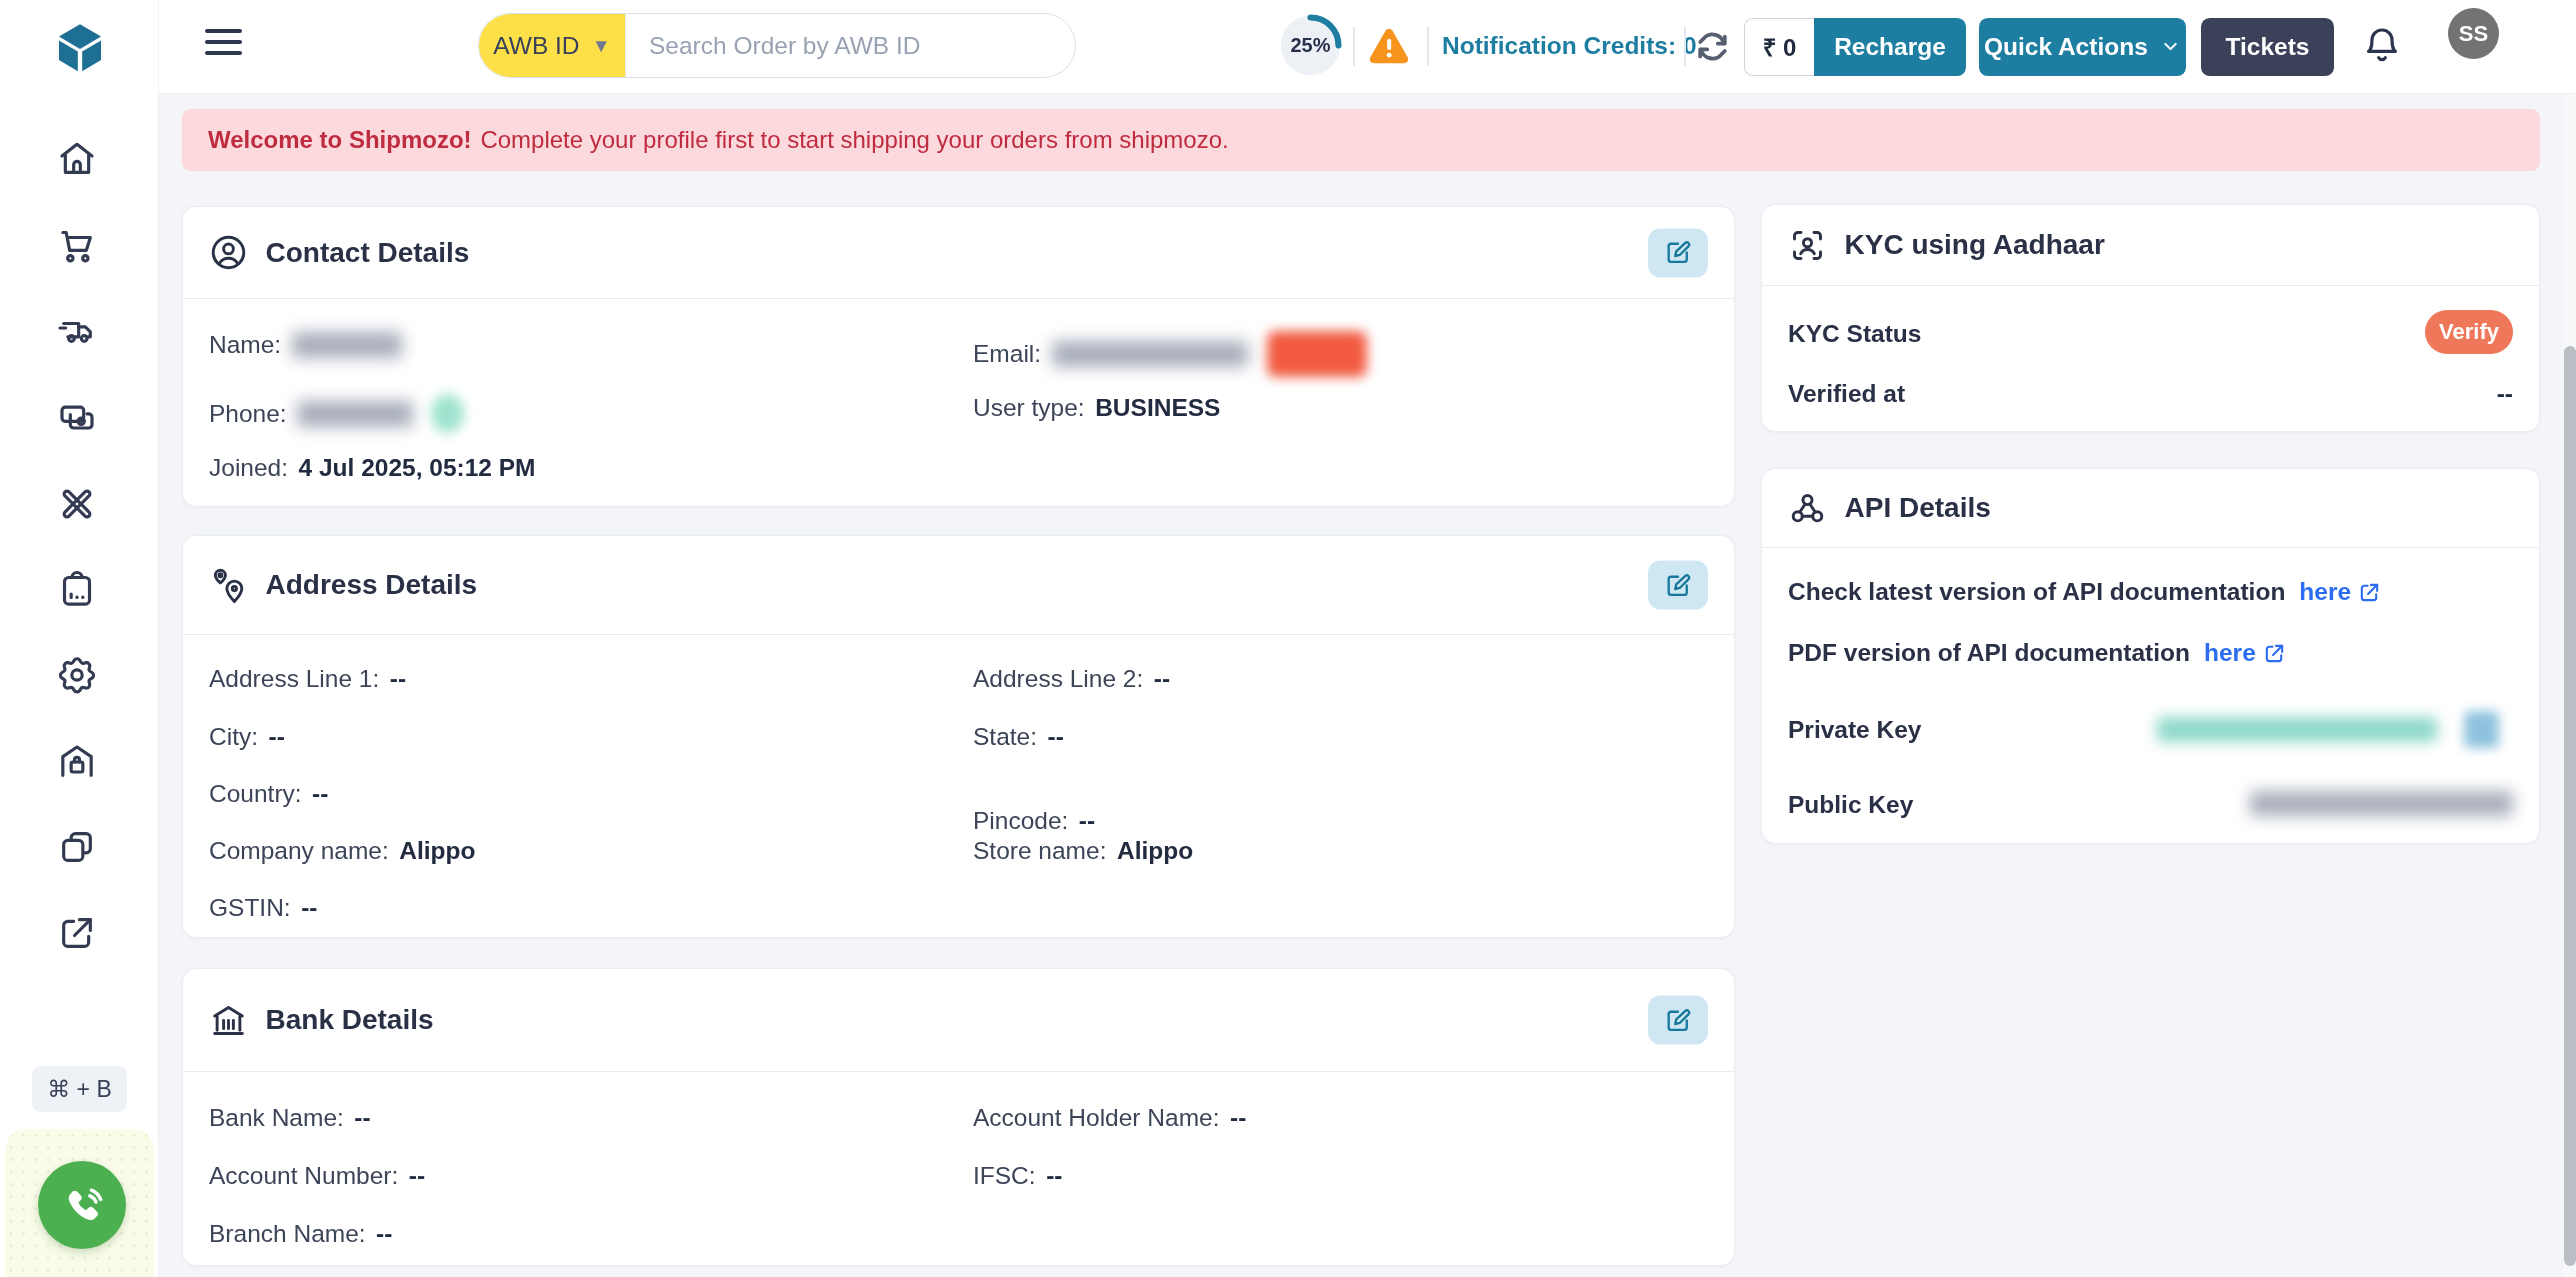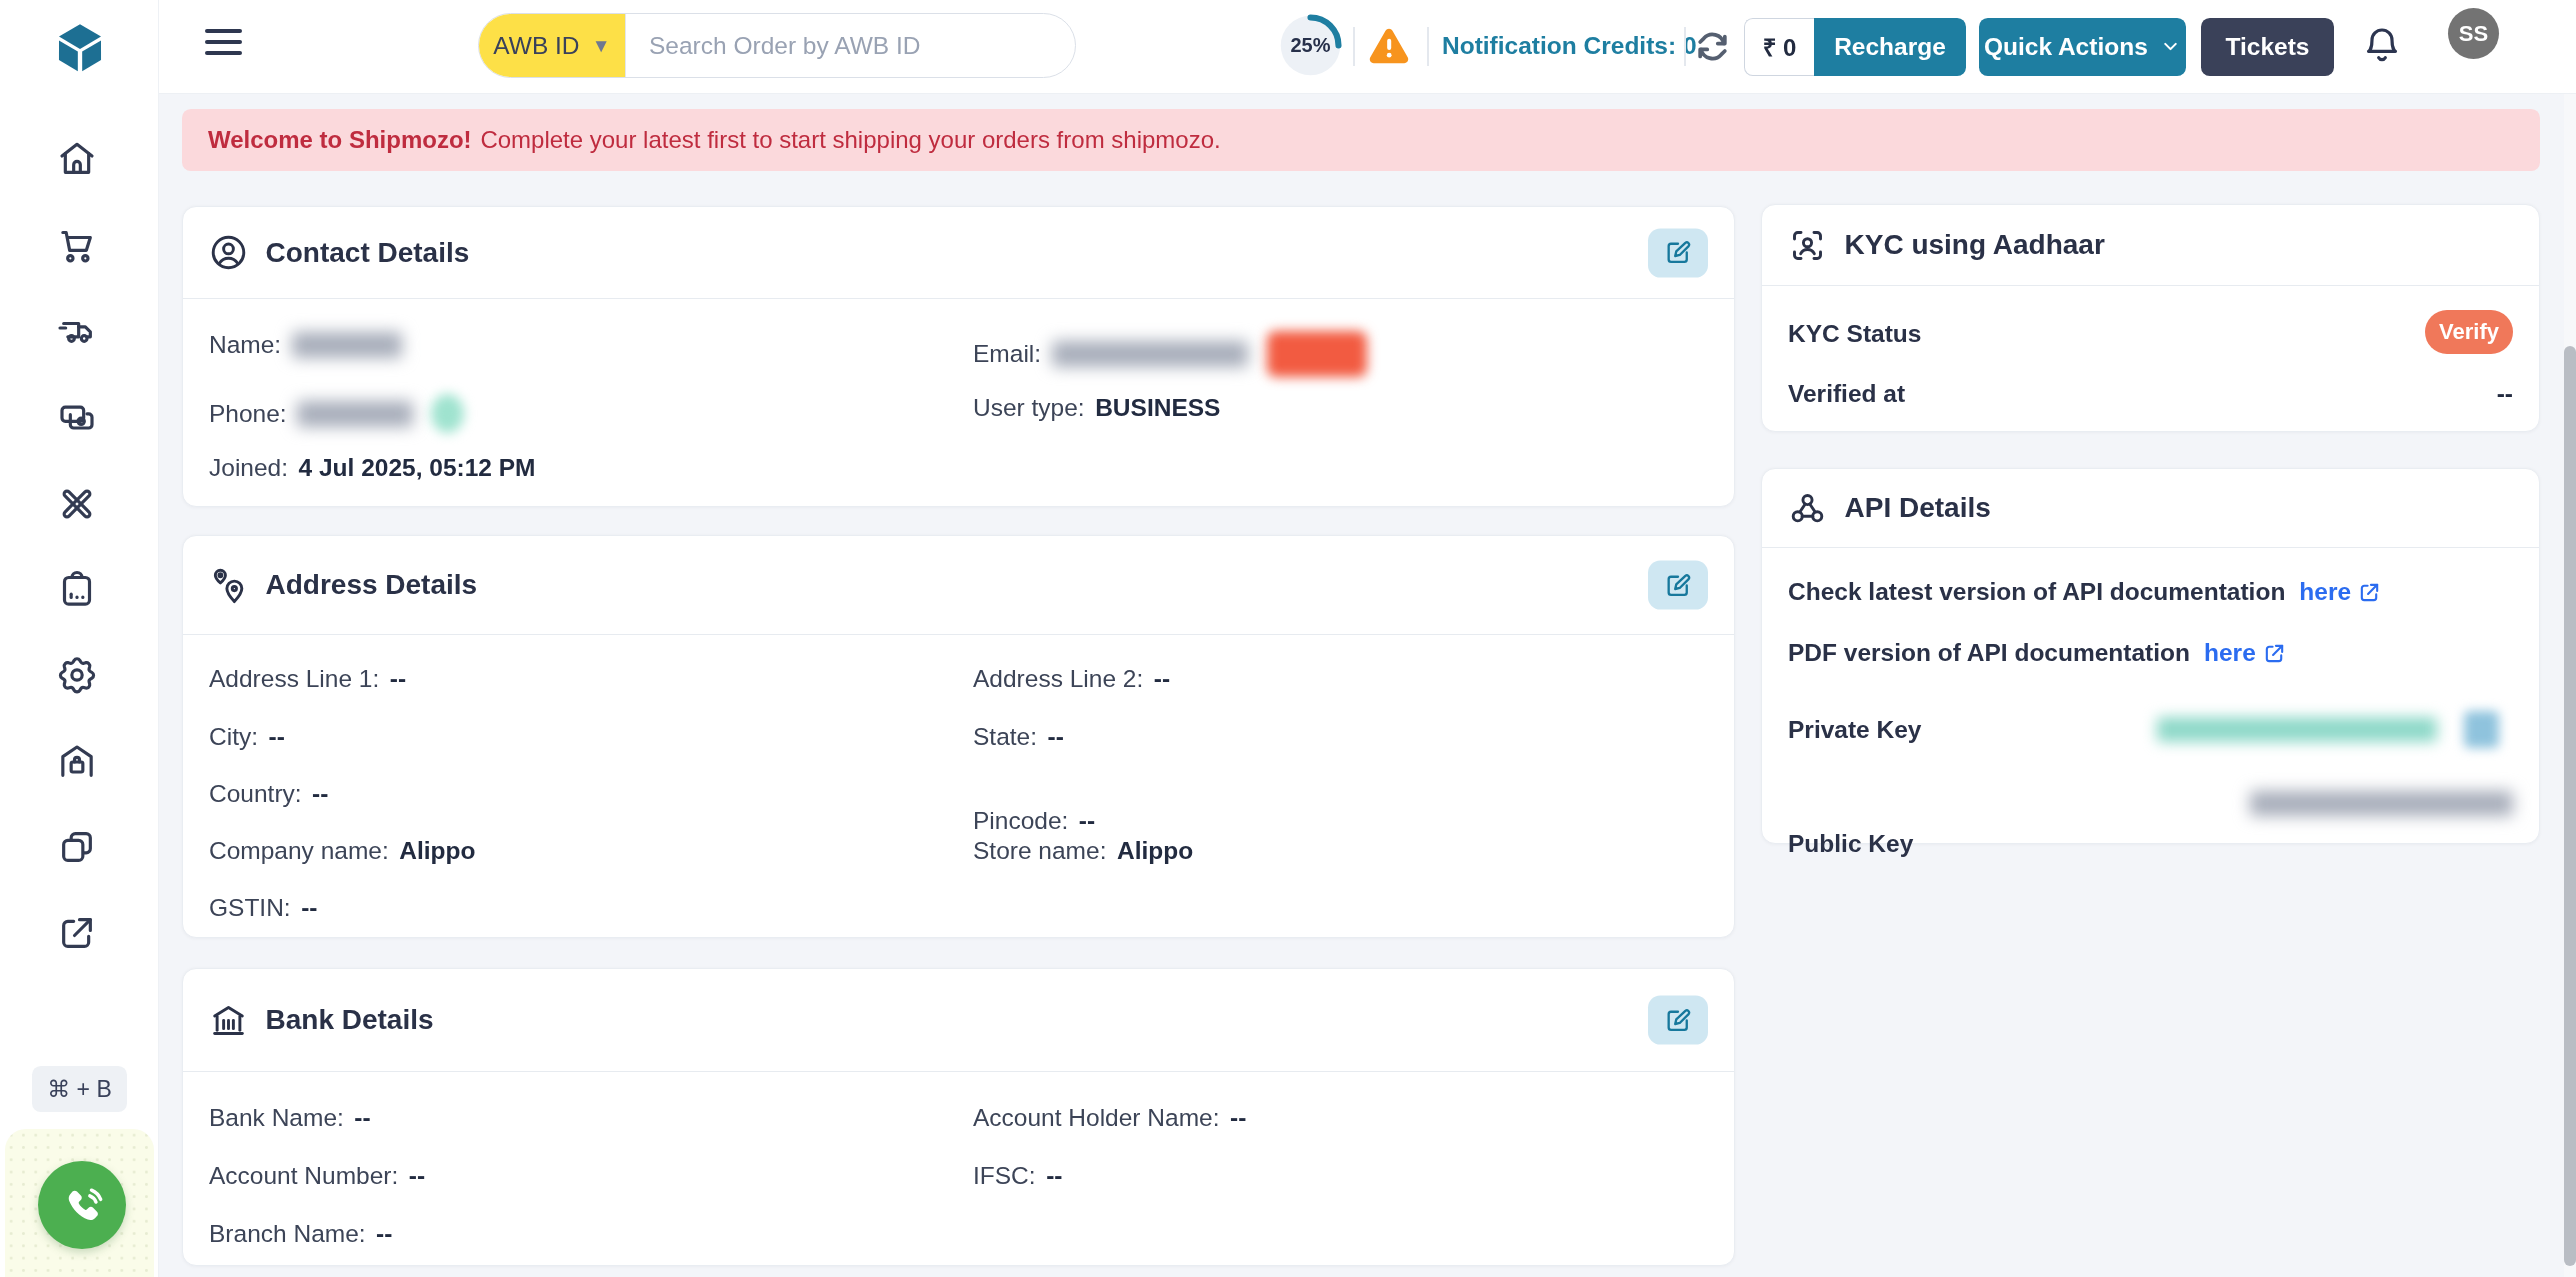--- a/index.html
+++ b/index.html
@@ -312,21 +312,21 @@
       </svg>
   </div>
 
   <div class="avatar">SS</div>
 </header>
 
 <main class="content">
 
   <div class="banner">
     <b>Welcome to Shipmozo!</b>
-    <span>Complete your latest first to start shipping your orders from shipmozo.</span>
+    <span>Complete your profile first to start shipping your orders from shipmozo.</span>
   </div>
 
   <section class="card" style="left:23px; top:112px; width:1553px; height:301px;">
     <div class="card-header" style="height:92px;">
       <svg class="cicon" viewBox="0 0 24 24">
         <circle cx="12" cy="12" r="9.4"></circle>
           <circle cx="12" cy="9.8" r="3"></circle>
           <path d="M6.4 18.6a6.6 6.6 0 0111.2 0"></path>
       </svg>
       <span class="card-title">Contact Details</span>
@@ -514,21 +514,21 @@
           </svg>
       </span>
     </div>
 
     <div class="field" style="left:26px; top:247px;">
       <span class="flabel" style="font-weight:bold;color:#2a3147;">Private Key</span>
     </div>
     <span class="blur-teal" style="position:absolute; right:102px; top:248px; width:280px; height:24.5px;"></span>
     <span class="blur-blue" style="position:absolute; right:40px; top:242px; width:35px; height:37px;"></span>
 
-    <div class="field" style="left:26px; top:322px;margin-top:39px;">
+    <div class="field" style="left:26px; top:322px;">
       <span class="flabel" style="font-weight:bold;color:#2a3147;">Public Key</span>
     </div>
     <span class="blur-gray" style="position:absolute; right:26px; top:322px; width:263px; height:24.5px;"></span>
   </section>
 </main>
 
 <div class="scroll-track"></div>
 <div class="scroll-thumb"></div>
 
 

